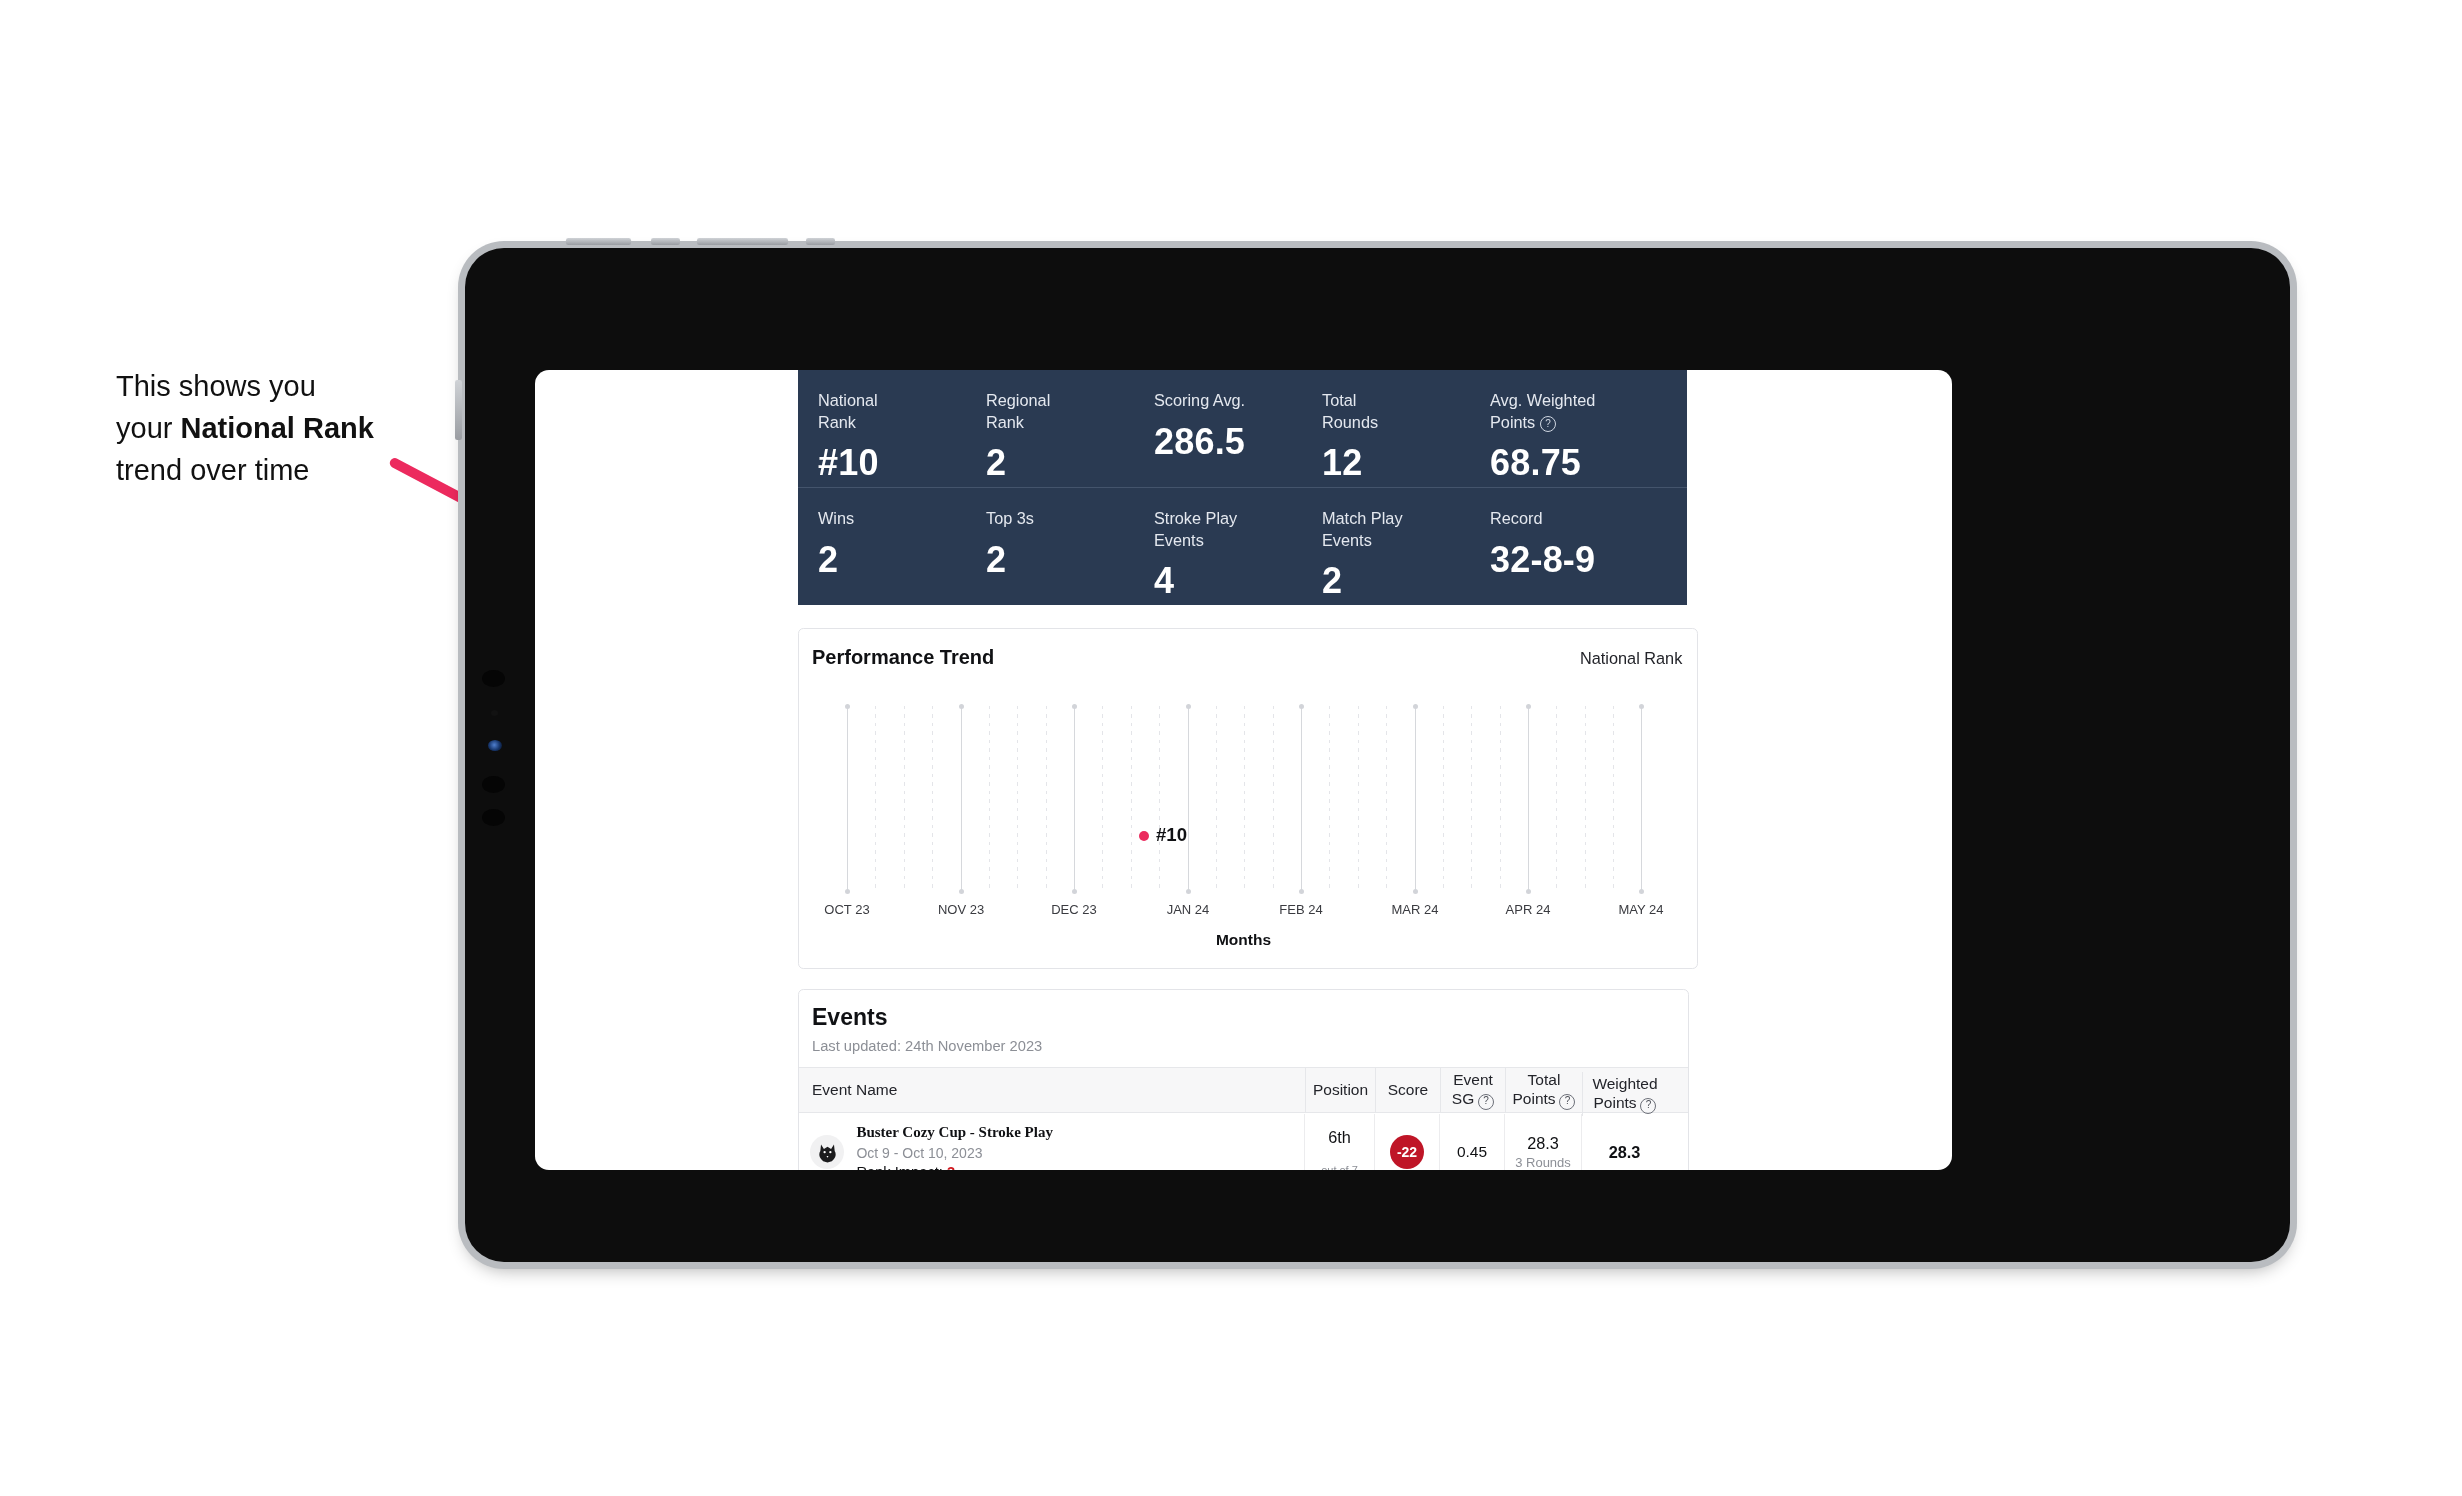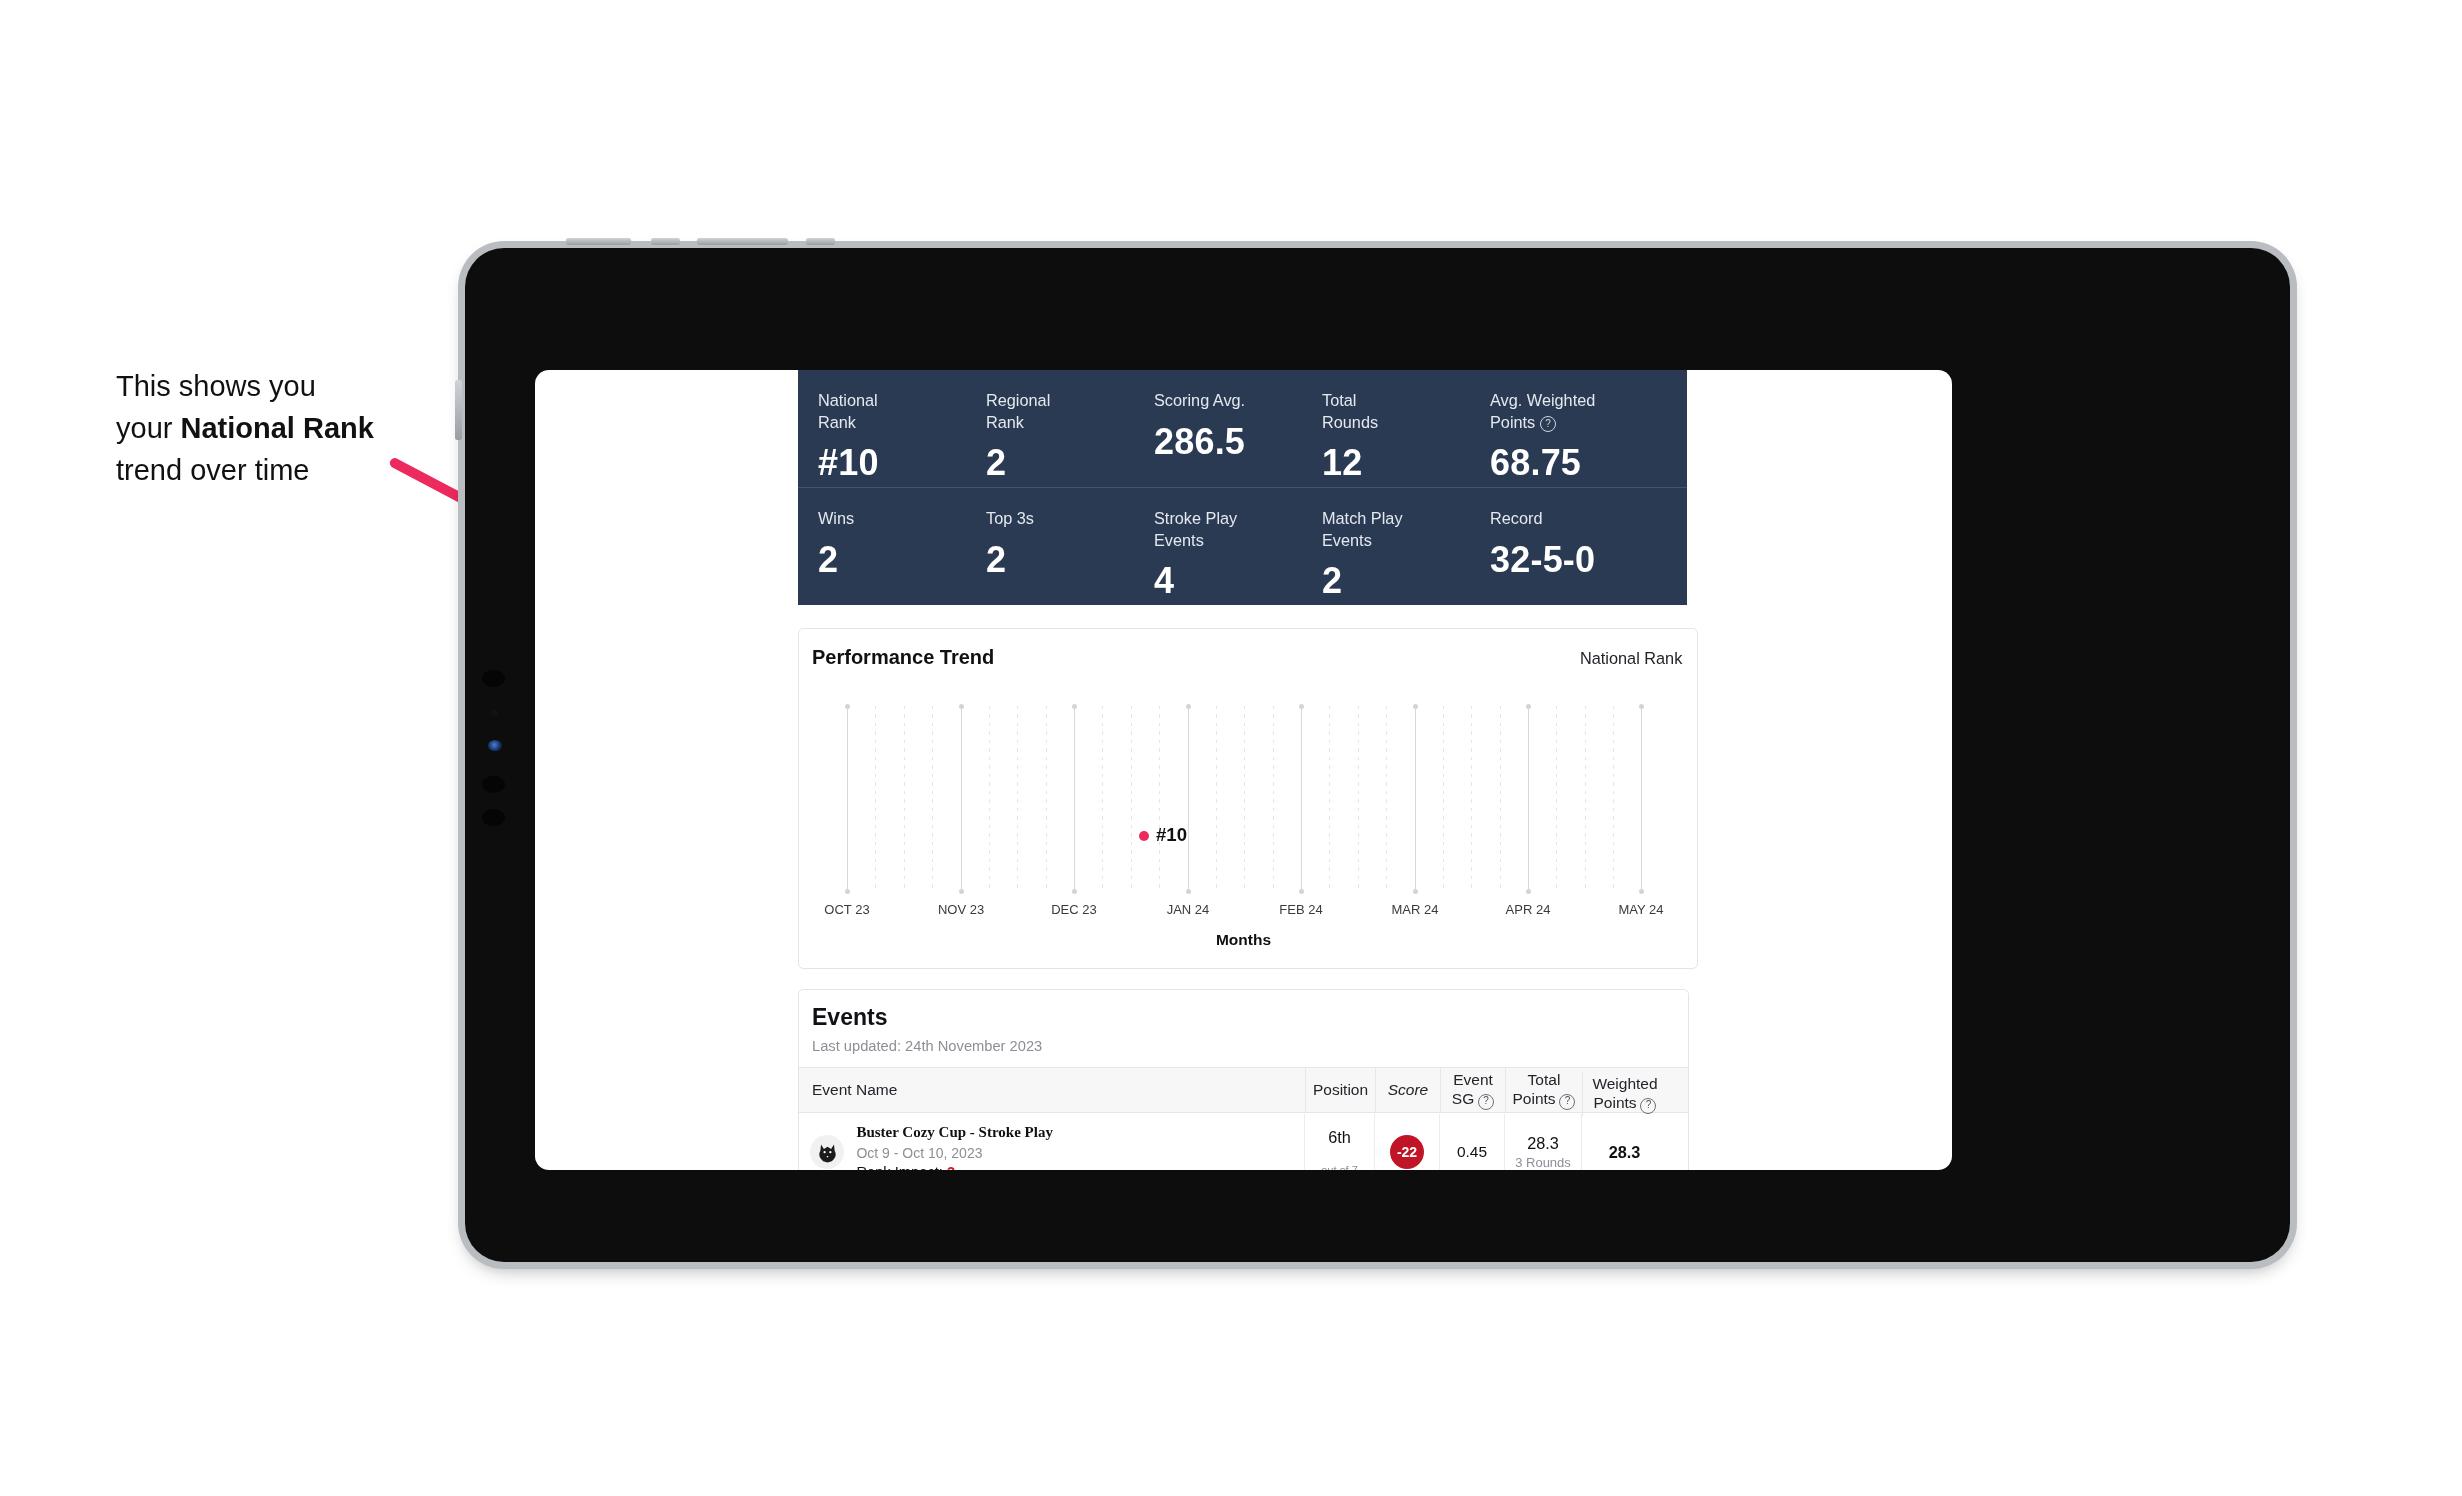--- a/index.html
+++ b/index.html
@@ -109,21 +109,21 @@
   #ev-sub{position:absolute;left:13px;top:48px;font-size:14.7px;color:#8c8f96;}
   #ev-headrow{
     position:absolute;left:0;top:77px;width:100%;height:46px;
     background:#f7f7f8;border-top:1.2px solid #e6e7ea;border-bottom:1.2px solid #e6e7ea;
     display:flex;align-items:center;box-sizing:border-box;
   }
   .th{font-size:15.5px;color:#23242a;text-align:center;line-height:1.25;box-sizing:border-box;}
   .th.name{flex:0 0 506px;text-align:left;padding-left:13px;}
   .th.c{border-left:1.2px solid #e6e7ea;height:100%;display:flex;align-items:center;justify-content:center;}
   .th.pos{flex:0 0 70px;}
-  .th.sco{flex:0 0 65px;font-style:italic;}
+  .th.sco{flex:0 0 65px;}
   .th.sg{flex:0 0 65px;}
   .th.tp{flex:0 0 77px;}
   .th.wp{flex:0 0 85px;margin-top:8px;}
   .qmark-d{
     display:inline-block;width:14px;height:14px;border:1.2px solid #6d7079;border-radius:50%;
     font-size:10px;line-height:11.6px;text-align:center;color:#4c4f57;margin-left:3.9px;vertical-align:0px;
   }
   #ev-row{
     position:absolute;left:0;top:124px;width:100%;height:77px;display:flex;align-items:stretch;
     border-bottom:1.2px solid #ececee;box-sizing:border-box;
@@ -244,21 +244,21 @@
               <div class="stat-label">
                 <span class="lbl-line">Match Play</span>
                 <span class="lbl-line">Events</span>
               </div>
               <div class="stat-value">2</div>
             </div>
             <div class="stat-cell">
               <div class="stat-label">
                 <span class="lbl-line">Record</span>
               </div>
-              <div class="stat-value">32-5-0</div>
+              <div class="stat-value">32-8-9</div>
             </div>
           </div>
       </div>
 
       <div class="card" id="chart-card">
         <div class="chart-head">
           <div id="chart-title">Performance Trend</div>
           <div id="chart-series">National Rank</div>
         </div>
         <div id="plot">

